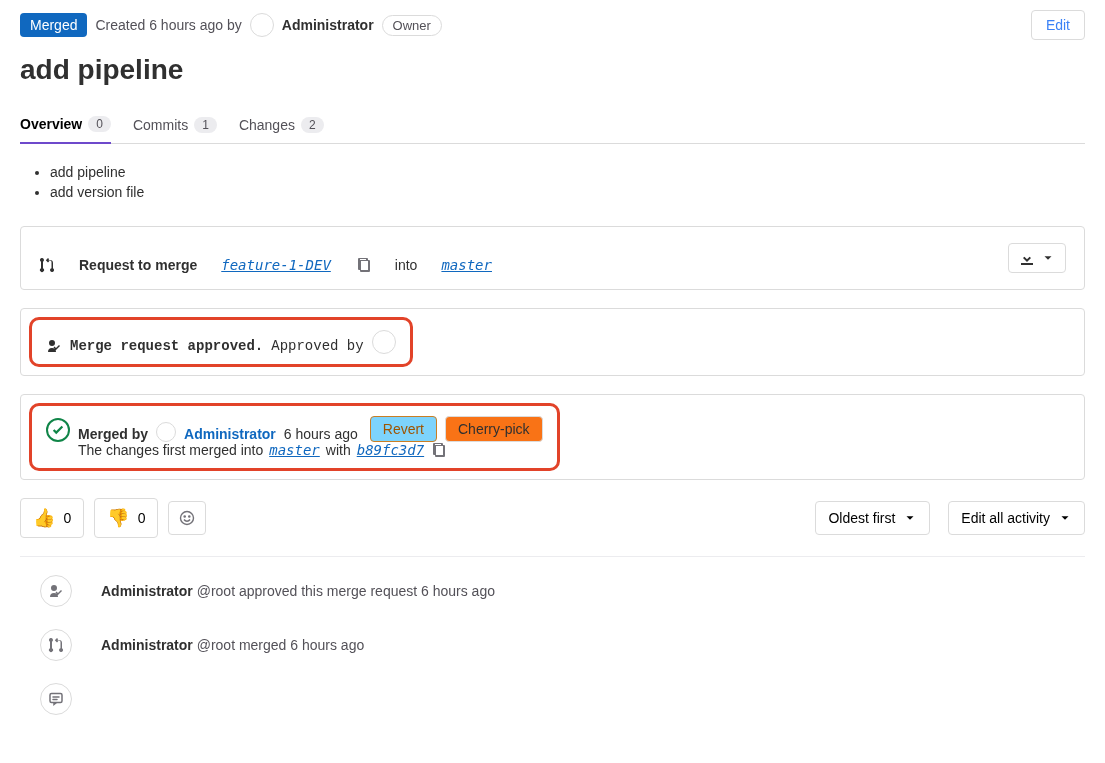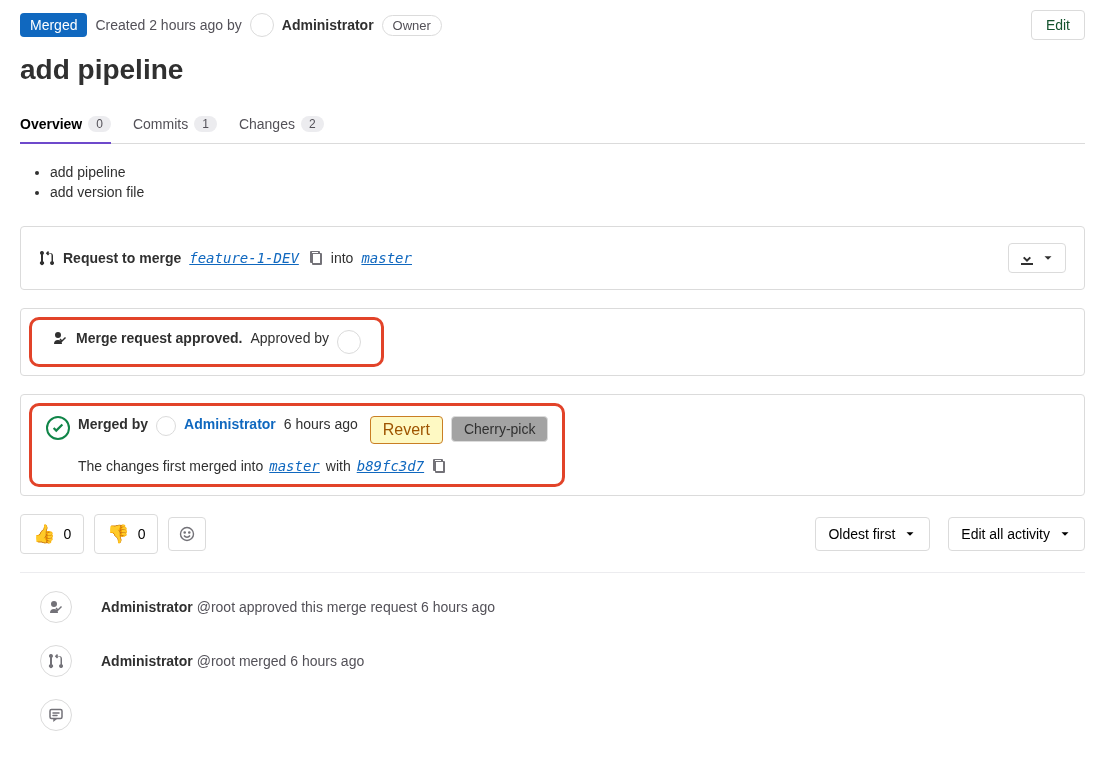--- a/index.html
+++ b/index.html
@@ -3,62 +3,62 @@
 <meta charset="utf-8">
 <style>
 * { box-sizing: border-box; margin: 0; padding: 0; }
 body { font-family: -apple-system, BlinkMacSystemFont, "Segoe UI", Helvetica, Arial, sans-serif; font-size: 14px; color: #303030; padding: 10px 20px; background: #fff; }
 .header-row { display: flex; align-items: center; gap: 8px; margin-bottom: 14px; }
 .badge-merged { background: #1068bf; color: #fff; padding: 4px 10px; border-radius: 4px; font-weight: 500; font-size: 14px; }
 .meta-text { color: #535158; }
 .avatar-sm { width: 24px; height: 24px; border-radius: 50%; border: 1px solid #dbdbdb; background: #fff; display: inline-block; }
 .author-link { font-weight: 600; color: #303030; text-decoration: none; }
 .owner-badge { border: 1px solid #dbdbdb; border-radius: 12px; padding: 2px 10px; font-size: 13px; color: #535158; }
-.edit-btn { margin-left: auto; border: 1px solid #dbdbdb; background: #fff; padding: 6px 14px; border-radius: 4px; font-size: 14px; cursor: pointer; color: #14532d; }
+.edit-btn { margin-left: auto; border: 1px solid #dbdbdb; background: #fff; padding: 6px 14px; border-radius: 4px; font-size: 14px; cursor: pointer; color: #3b82f6; }
 h1.title { font-size: 28px; font-weight: 700; margin-bottom: 20px; }
 .tabs { display: flex; gap: 22px; border-bottom: 1px solid #dbdbdb; }
-.tab { padding: 10px 0; display: flex; align-items: flex-start; gap: 6px; color: #535158; cursor: pointer; }
+.tab { padding: 10px 0; display: flex; align-items: flex-end; gap: 6px; color: #535158; cursor: pointer; }
 .tab.active { color: #000; font-weight: 600; border-bottom: 2px solid #6e49cb; margin-bottom: -1px; }
 .count-badge { background: #ececef; color: #535158; border-radius: 10px; padding: 1px 8px; font-size: 12px; min-width: 20px; text-align: center; font-weight: 400; }
 .desc-list { margin: 20px 0 26px 30px; }
 .desc-list li { margin-bottom: 4px; color: #303030; }
 .panel { border: 1px solid #dbdbdb; border-radius: 4px; padding: 16px 18px; margin-bottom: 18px; }
-.panel-row { display: flex; align-items: center; gap: 8px; }
+.panel-row { display: flex; align-items: flex-end; gap: 24px; }
 .mono { font-family: "SFMono-Regular", Menlo, Consolas, monospace; color: #1068bf; font-style: italic; }
 .bold { font-weight: 600; }
 .copy-icon { width: 16px; height: 16px; color: #737278; cursor: pointer; flex-shrink: 0; }
 .dl-btn { margin-left: auto; border: 1px solid #dbdbdb; border-radius: 4px; padding: 6px 10px; display: flex; align-items: center; gap: 6px; cursor: pointer; background: #fff; }
-.highlight-box { display: inline-flex; border: 3px solid #e24329; border-radius: 10px; padding: 10px 20px; align-items: flex-start; gap: 8px; }
+.highlight-box { display: inline-flex; border: 3px solid #e24329; border-radius: 10px; padding: 10px 14px; align-items: flex-end; gap: 8px; font-family: Liberation Mono, monospace; }
 .panel-approval { border: 1px solid #dbdbdb; border-radius: 4px; padding: 8px 18px 8px 8px; margin-bottom: 18px; display: flex; }
 .panel-merged { border: 1px solid #dbdbdb; border-radius: 4px; padding: 8px; margin-bottom: 18px; display: flex; }
 .merged-content { border: 3px solid #e24329; border-radius: 10px; padding: 10px 14px; display: inline-block; }
-.merged-inner { display: flex; align-items: flex-start; gap: 8px; margin-bottom: 14px; flex-wrap: wrap; }
+.merged-inner { display: flex; align-items: flex-end; gap: 8px; flex-wrap: wrap; }
 .check-circle { width: 24px; height: 24px; border: 2px solid #108548; border-radius: 50%; display: flex; align-items: center; justify-content: center; color: #108548; flex-shrink: 0; }
-.btn-revert { border: 1px solid #c97e24; color: #9e5400; background: #fef9c3; padding: 4px 12px; border-radius: 4px; font-size: 16px; cursor: pointer; }
-.btn-cherry { border: 1px solid #dbdbdb; color: #303030; background: #a3a3a3; padding: 4px 12px; border-radius: 4px; font-size: 14px; cursor: pointer; }
+.btn-revert { border: 1px solid #c97e24; color: #9e5400; background: #7dd3fc; padding: 4px 12px; border-radius: 4px; font-size: 14px; cursor: pointer; }
+.btn-cherry { border: 1px solid #dbdbdb; color: #303030; background: #f97316; padding: 4px 12px; border-radius: 4px; font-size: 14px; cursor: pointer; }
 .reactions { display: flex; gap: 10px; align-items: center; margin-bottom: 18px; }
 .react-btn { border: 1px solid #dbdbdb; border-radius: 4px; padding: 8px 12px; display: flex; align-items: center; gap: 8px; cursor: pointer; background: #fff; font-size: 14px; }
 .emoji { font-size: 18px; }
 .sort-controls { margin-left: auto; display: flex; gap: 18px; }
 .divider { border-top: 1px solid #ececef; margin-bottom: 18px; }
 .activity { display: flex; align-items: center; gap: 29px; margin-bottom: 22px; padding-left: 20px; }
 .act-icon { width: 32px; height: 32px; border: 1px solid #dbdbdb; border-radius: 50%; display: flex; align-items: center; justify-content: center; color: #737278; background: #fff; flex-shrink: 0; }
 .act-text { color: #535158; }
 .act-text .author { font-weight: 600; color: #303030; }
 .link-blue { color: #1068bf; text-decoration: none; }
 svg { display: block; }
 .icon-16 { width: 16px; height: 16px; }
 .icon-14 { width: 14px; height: 14px; }
 </style>
 </head>
 <body>
 
 <div class="header-row">
   <span class="badge-merged">Merged</span>
-  <span class="meta-text">Created 2 hours ago by</span>
+  <span class="meta-text">Created 6 hours ago by</span>
   <span class="avatar-sm"></span>
   <a href="#" class="author-link">Administrator</a>
   <span class="owner-badge">Owner</span>
   <button class="edit-btn">Edit</button>
 </div>
 
 <h1 class="title">add pipeline</h1>
 
 <div class="tabs">
   <div class="tab active">

